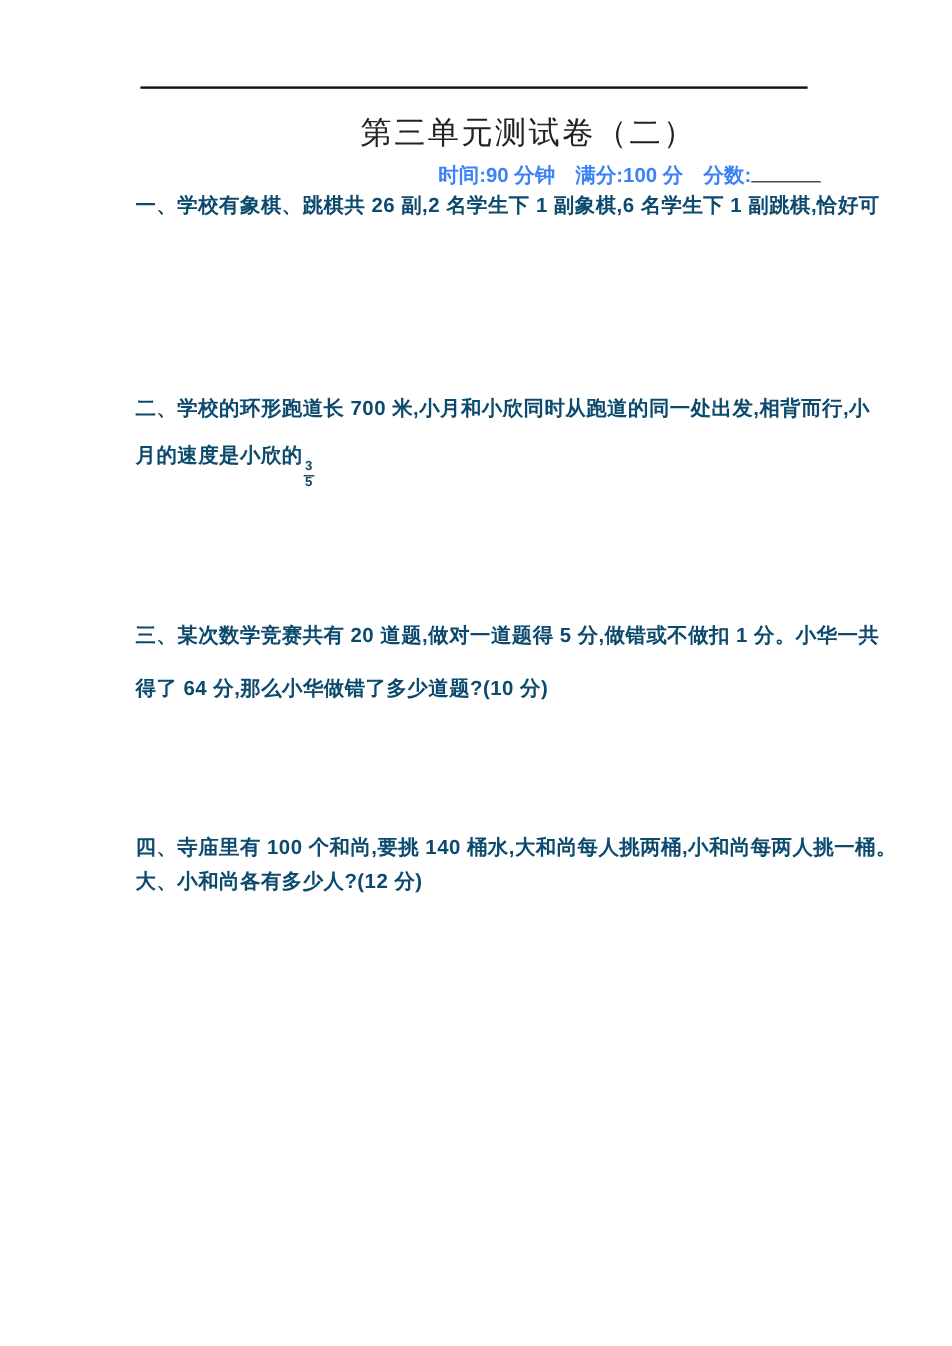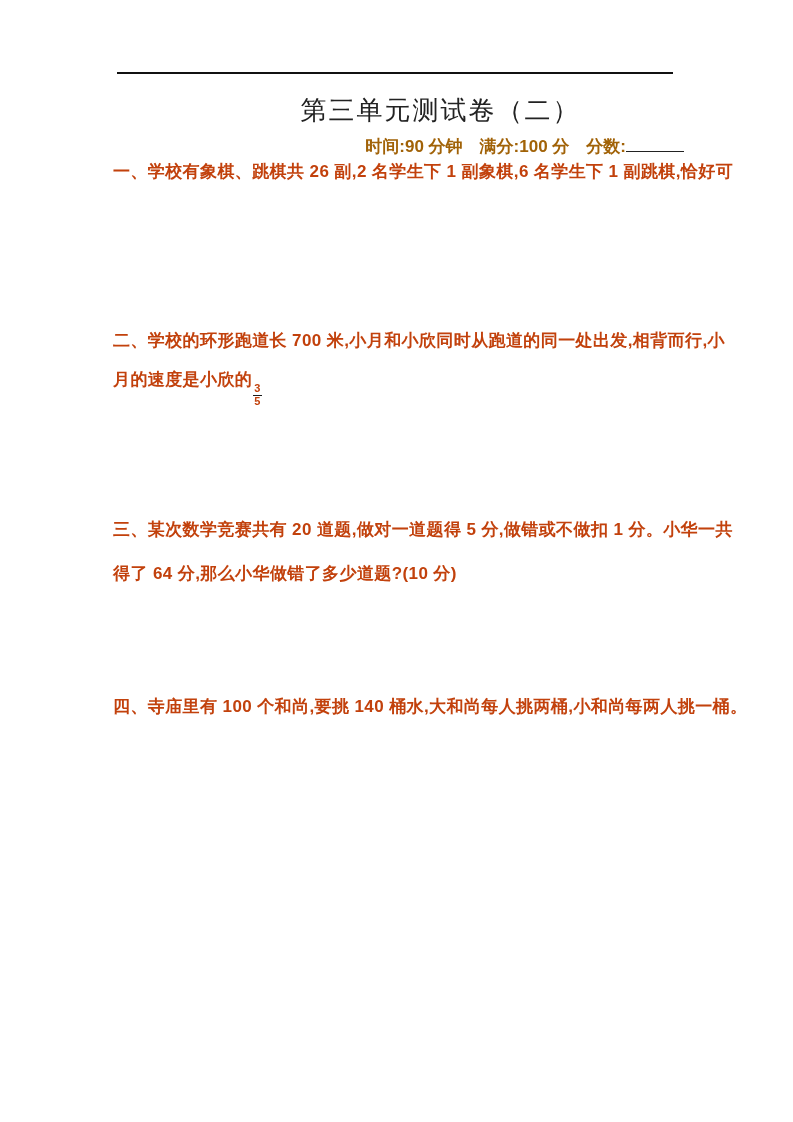--- a/index.html
+++ b/index.html
@@ -34,38 +34,38 @@
     letter-spacing: 2px;
     color: #222222;
   }
   .meta {
     position: absolute;
     top: 135px;
     right: 121px;
     font-size: 17px;
     font-weight: 600;
     white-space: nowrap;
-    color: #a16207;
+    color: #3b82f6;
   }
   .meta .sep { display: inline-block; width: 17px; }
   .score-blank {
     display: inline-block;
     width: 58px;
     height: 15px;
     border-bottom: 1.5px solid #222222;
     vertical-align: baseline;
   }
   .line {
     position: absolute;
     left: 113px;
     font-size: 17px;
     font-weight: 600;
     letter-spacing: 0.4px;
     white-space: nowrap;
-    color: #c2410c;
+    color: #0c4a6e;
   }
   .l-q1a { top: 160px; }
   .l-q1b { top: 192px; }
   .l-q2a { top: 329px; }
   .l-q2b { top: 368px; }
   .l-q3a { top: 518px; }
   .l-q3b { top: 562px; }
   .l-q4a { top: 695px; }
   .l-q4b { top: 723px; }
   .l-q5a { top: 861px; }
@@ -100,15 +100,16 @@
   <div class="line l-q2a">二、学校的环形跑道长 700 米,小月和小欣同时从跑道的同一处出发,相背而行,小</div>
   <div class="line l-q2b"><span>月的速度是小欣的</span><span class="frac">
         <span class="num">3</span>
         <span class="den">5</span>
       </span></div>
 
   <div class="line l-q3a">三、某次数学竞赛共有 20 道题,做对一道题得 5 分,做错或不做扣 1 分。小华一共</div>
   <div class="line l-q3b">得了 64 分,那么小华做错了多少道题?(10 分)</div>
 
   <div class="line l-q4a">四、寺庙里有 100 个和尚,要挑 140 桶水,大和尚每人挑两桶,小和尚每两人挑一桶。</div>
+  <div class="line l-q4b">大、小和尚各有多少人?(12 分)</div>
 
 
 </div>
 
 </body></html>

